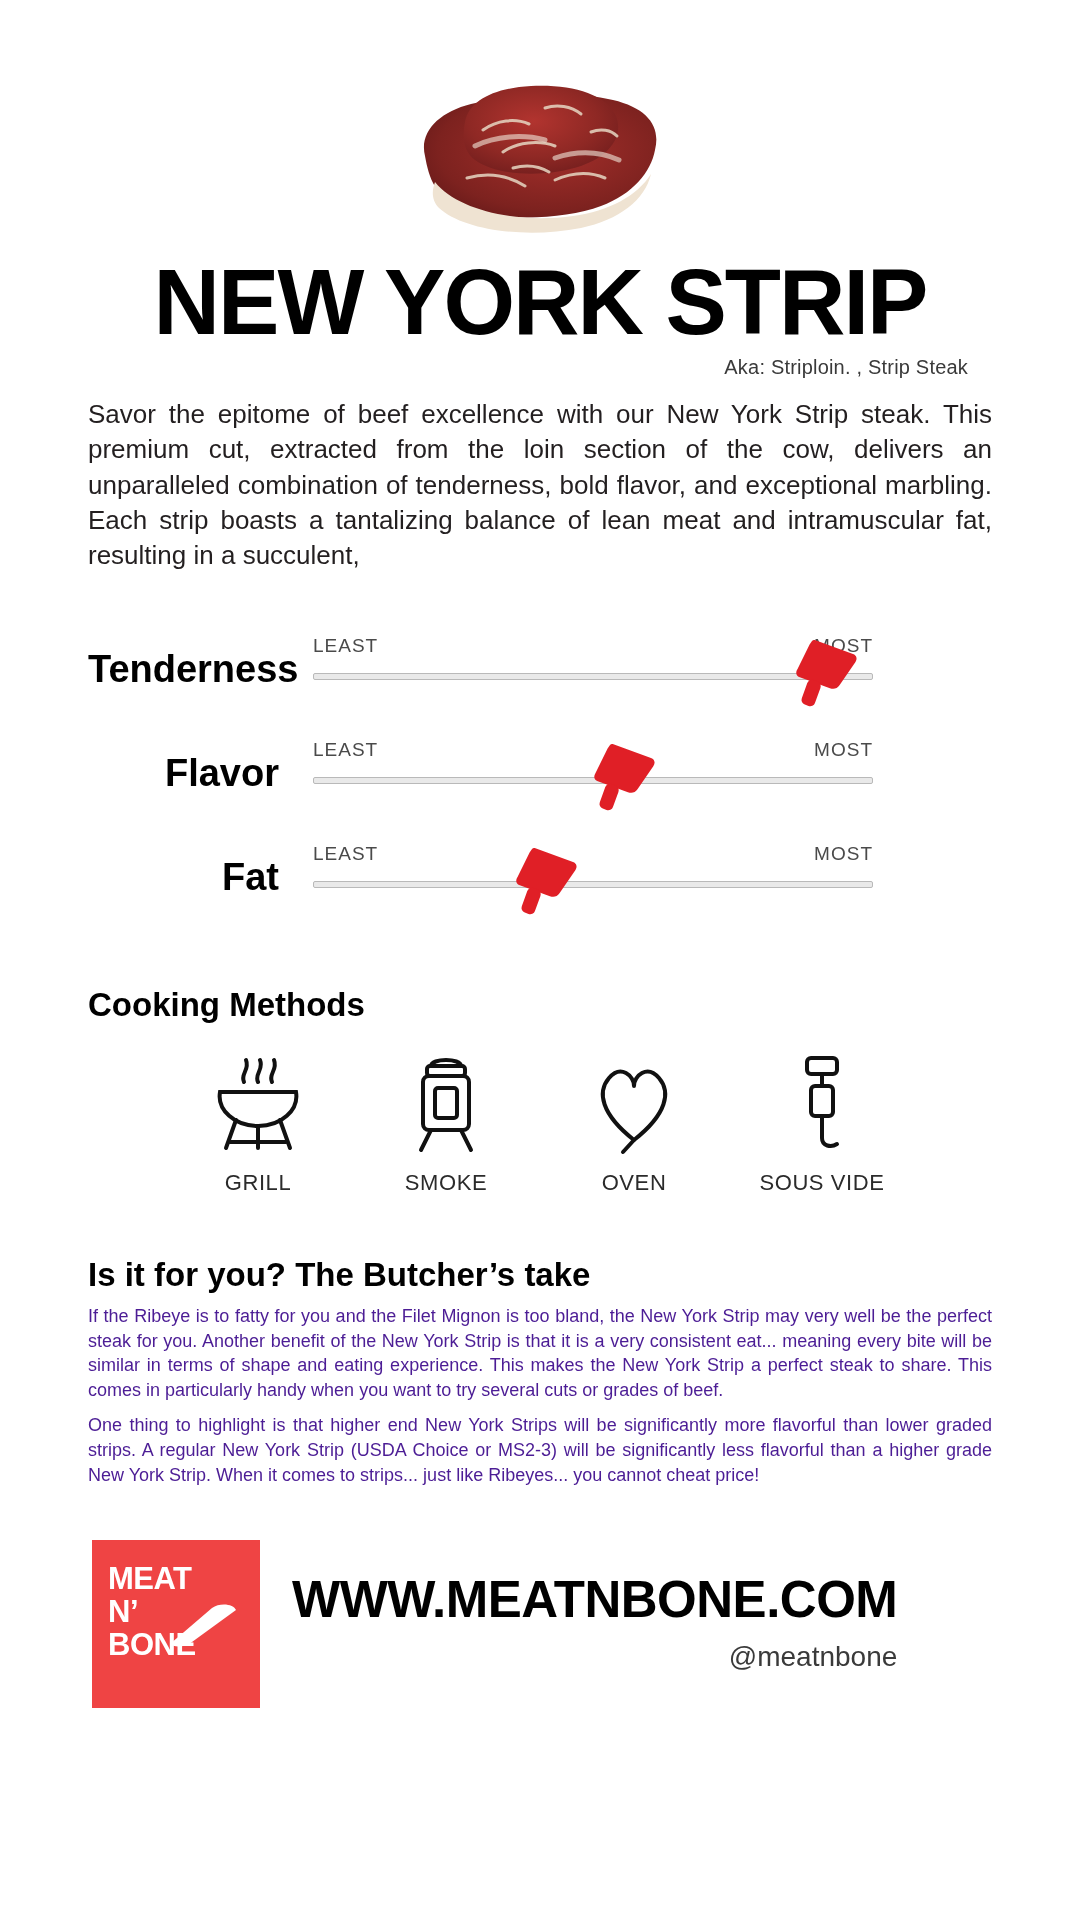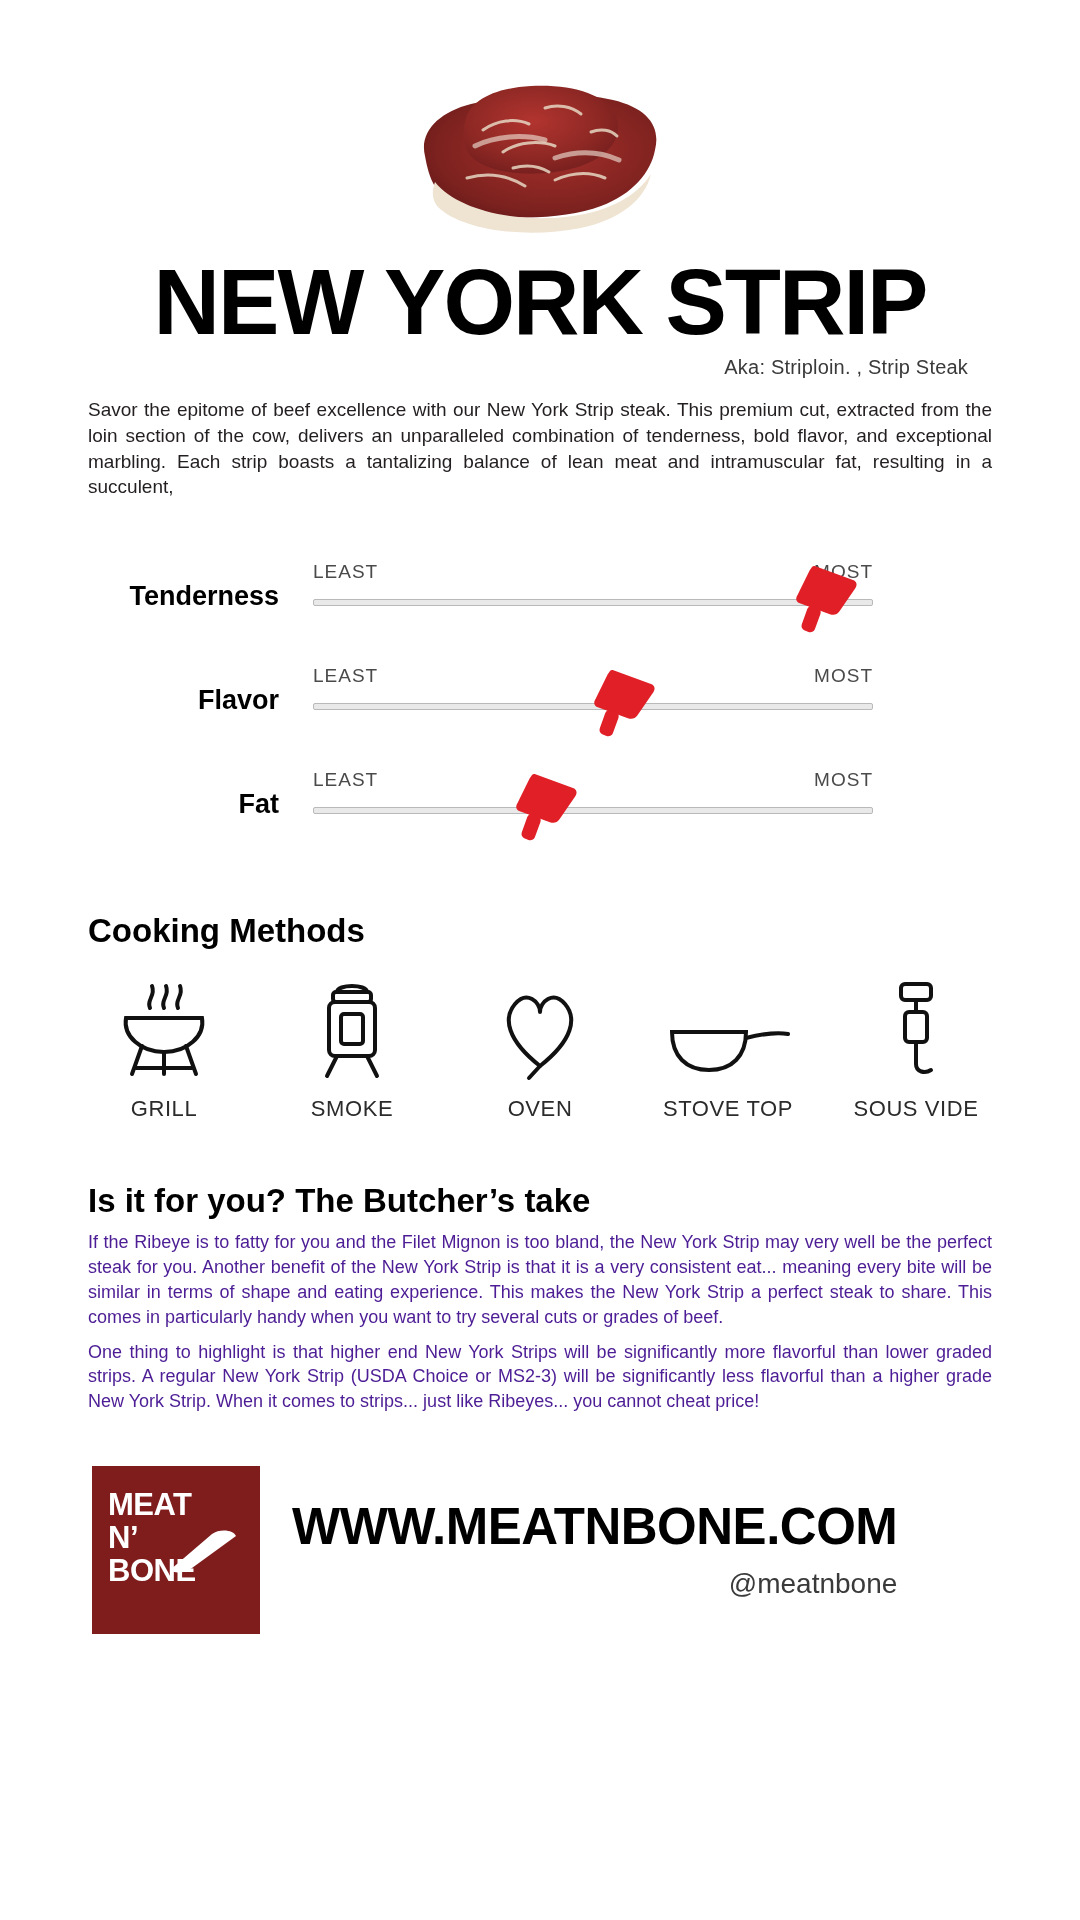--- a/index.html
+++ b/index.html
@@ -56,21 +56,21 @@
     text-align: right;
     font-size: 20px;
     color: #3a3a3a;
     margin: 8px 112px 0 0;
     letter-spacing: .2px;
   }
 
   
   .desc {
     margin: 18px 88px 3px 88px;
-    font-size: 19px;
+    font-size: 26px;
     line-height: 1.36;
     text-align: justify;
     text-justify: inter-word;
     color: #231f20;
   }
 
   
   .meters {
     margin: 44px 0 0 0;
   }
@@ -79,21 +79,21 @@
     align-items: center;
     height: 104px;
     padding-left: 88px;
     box-sizing: border-box;
   }
   .meter-label {
     width: 225px;
     text-align: right;
     padding-right: 34px;
     box-sizing: border-box;
-    font-size: 27px;
+    font-size: 38px;
     font-weight: bold;
     color: #000;
   }
   .meter-track-area {
     position: relative;
     width: 560px;
     height: 70px;
   }
   .meter-ends {
     position: absolute;
@@ -176,21 +176,21 @@
 
   
   .footer {
     display: flex;
     align-items: center;
     margin: 52px 0 0 92px;
   }
   .logo {
     width: 168px;
     height: 168px;
-    background: #7f1d1d;
+    background: #ef4444;
     color: #fff;
     position: relative;
     flex: 0 0 auto;
   }
   .logo-lines {
     position: absolute;
     left: 16px;
     top: 22px;
     font-weight: bold;
     font-size: 31px;
@@ -373,29 +373,20 @@
     <div class="method">
       <div class="method-icon">
         <svg width="86" height="100" viewBox="0 0 86 100" fill="none" stroke="#111" stroke-width="4" stroke-linecap="round" stroke-linejoin="round">
           <path d="M43,84 C10,58 6,36 18,22 C30,8 43,20 43,30 C43,20 56,8 68,22 C80,36 76,58 43,84 Z"></path>
           <path d="M43,84 L32,96"></path>
         </svg>
       </div>
       <div class="method-label">OVEN</div>
     </div>
 
-    <div class="method">
-      <div class="method-icon">
-        <svg width="132" height="70" viewBox="0 0 132 70" fill="none" stroke="#111" stroke-width="4" stroke-linecap="round">
-          <path d="M10,20 H84 C84,44 70,58 47,58 C24,58 10,44 10,20 Z"></path>
-          <path d="M84,26 C100,22 116,20 126,22"></path>
-        </svg>
-      </div>
-      <div class="method-label">STOVE TOP</div>
-    </div>
 
     <div class="method">
       <div class="method-icon">
         <svg width="66" height="104" viewBox="0 0 66 104" fill="none" stroke="#111" stroke-width="4" stroke-linecap="round">
           <rect x="18" y="6" width="30" height="16" rx="4"></rect>
           <path d="M33,22 L33,34"></path>
           <rect x="22" y="34" width="22" height="30" rx="4"></rect>
           <path d="M33,64 L33,86 C33,94 42,96 48,92"></path>
         </svg>
       </div>

